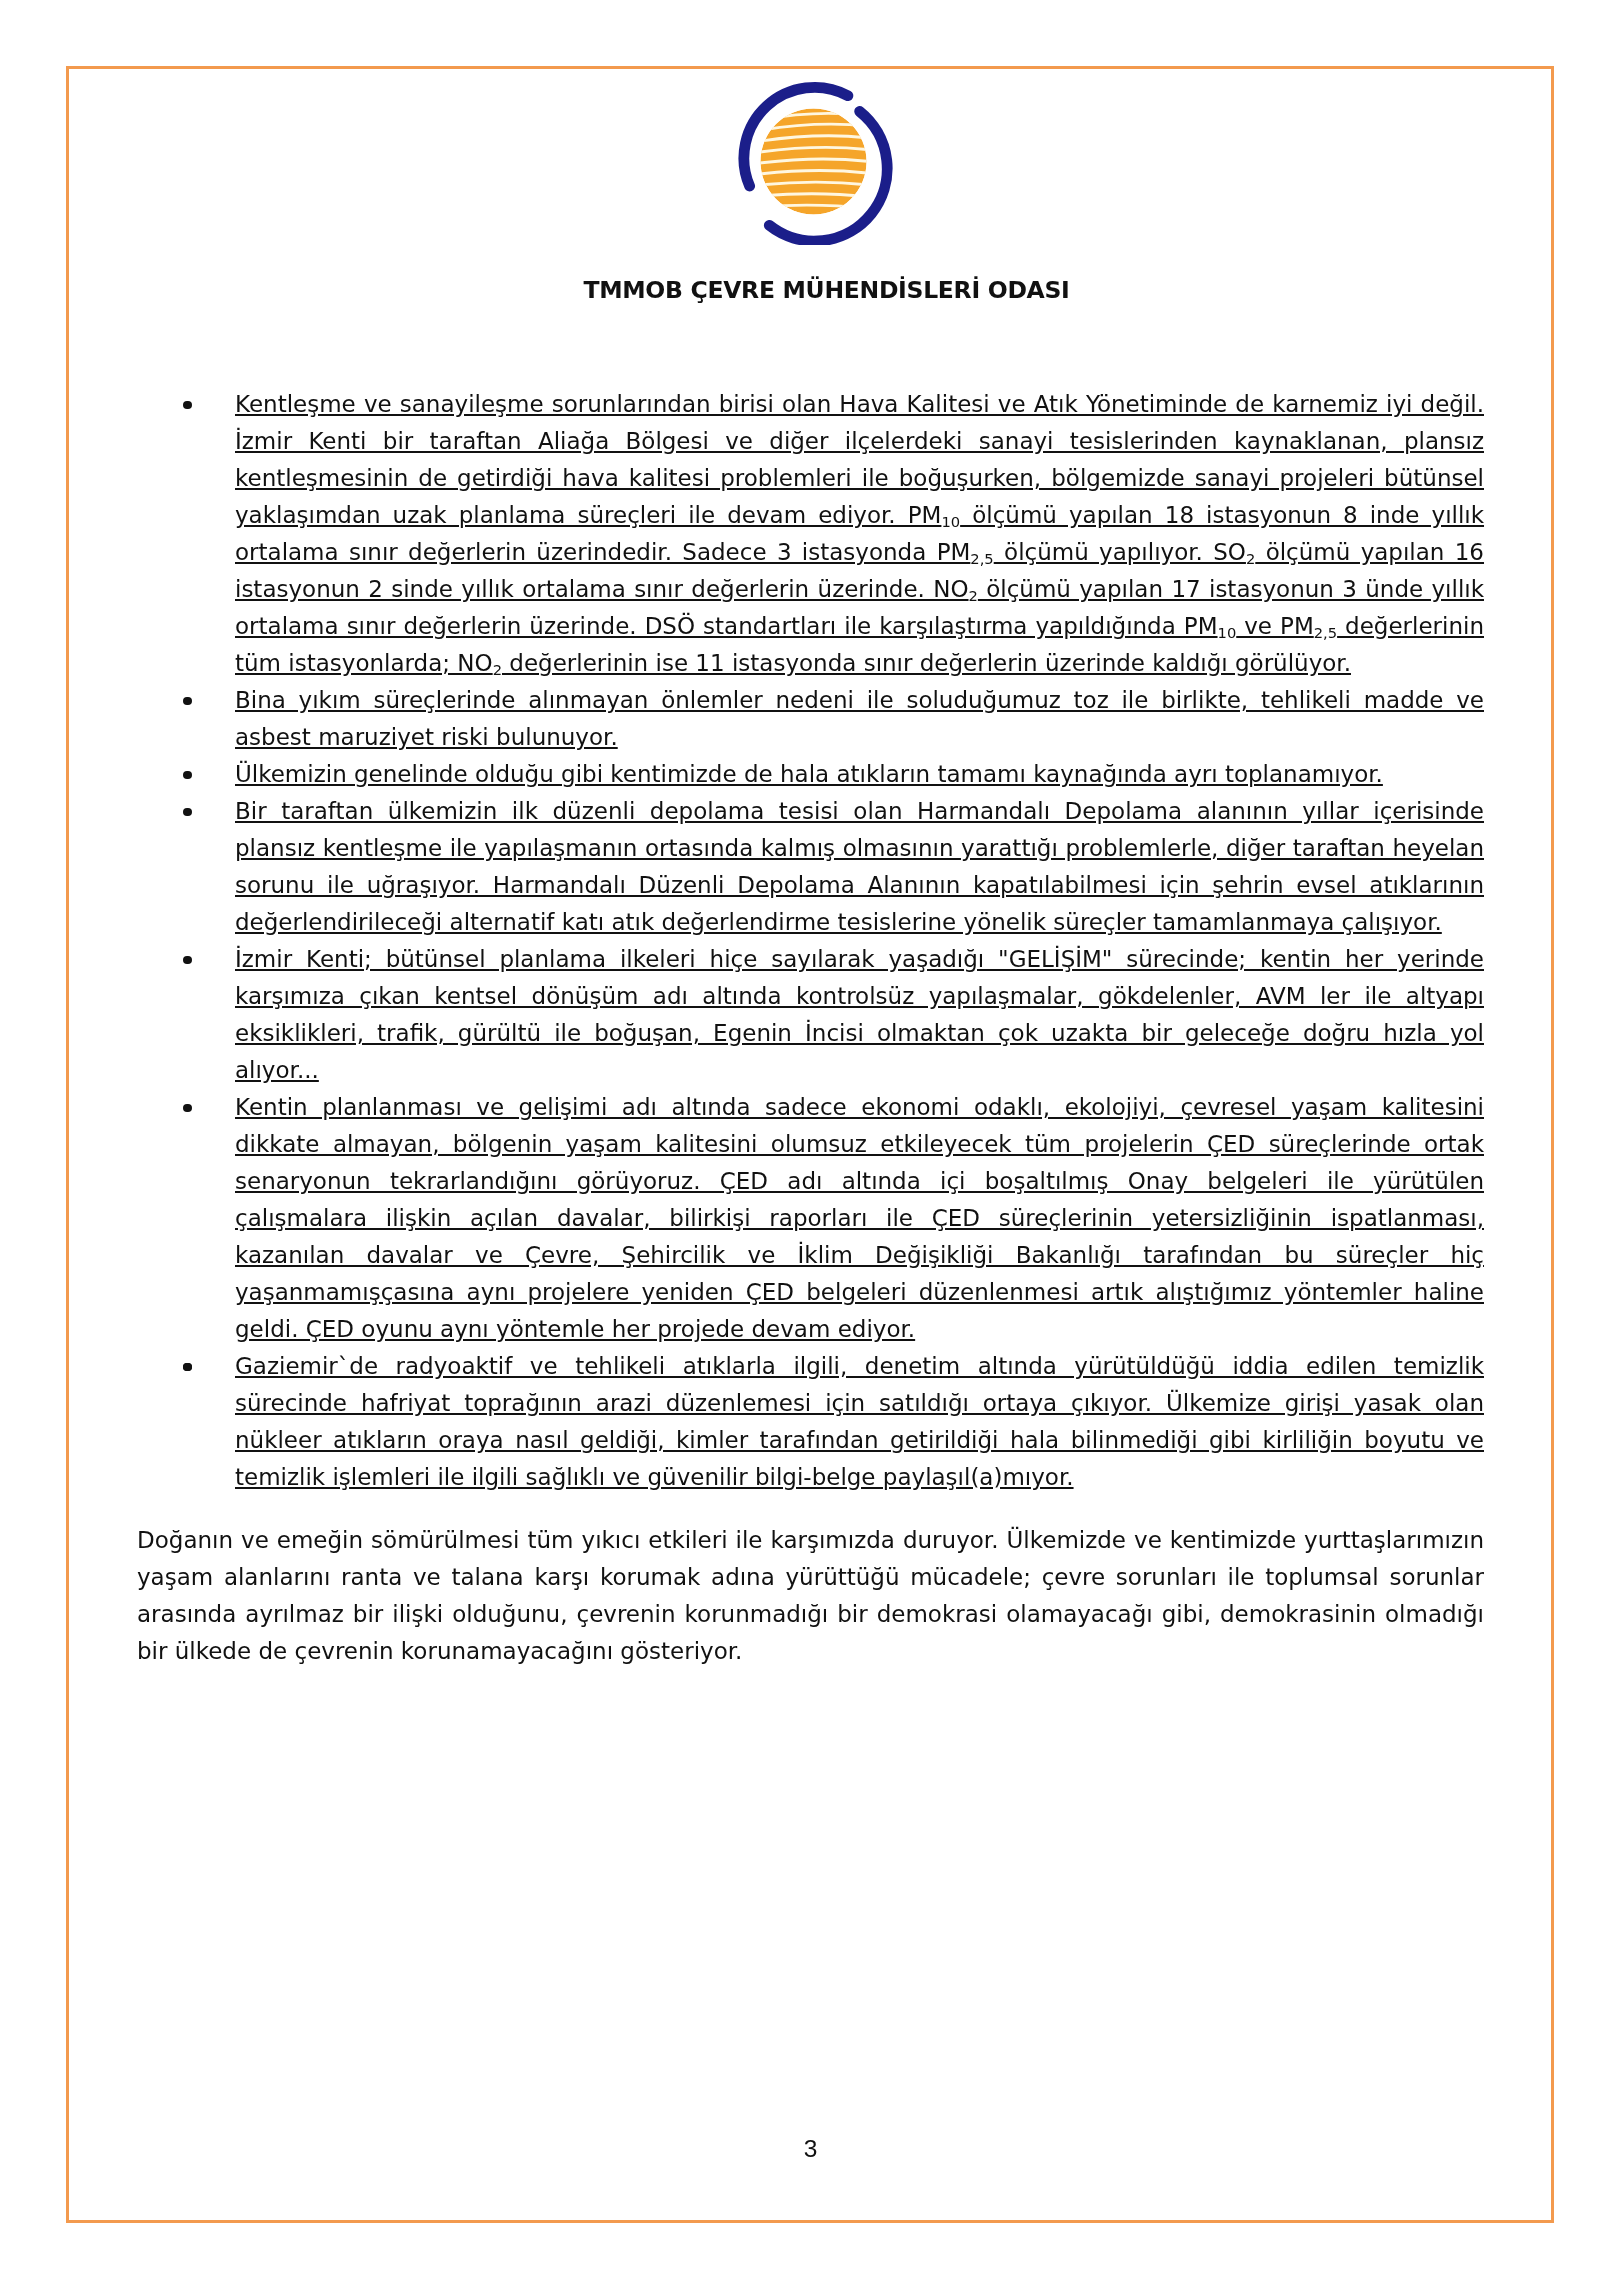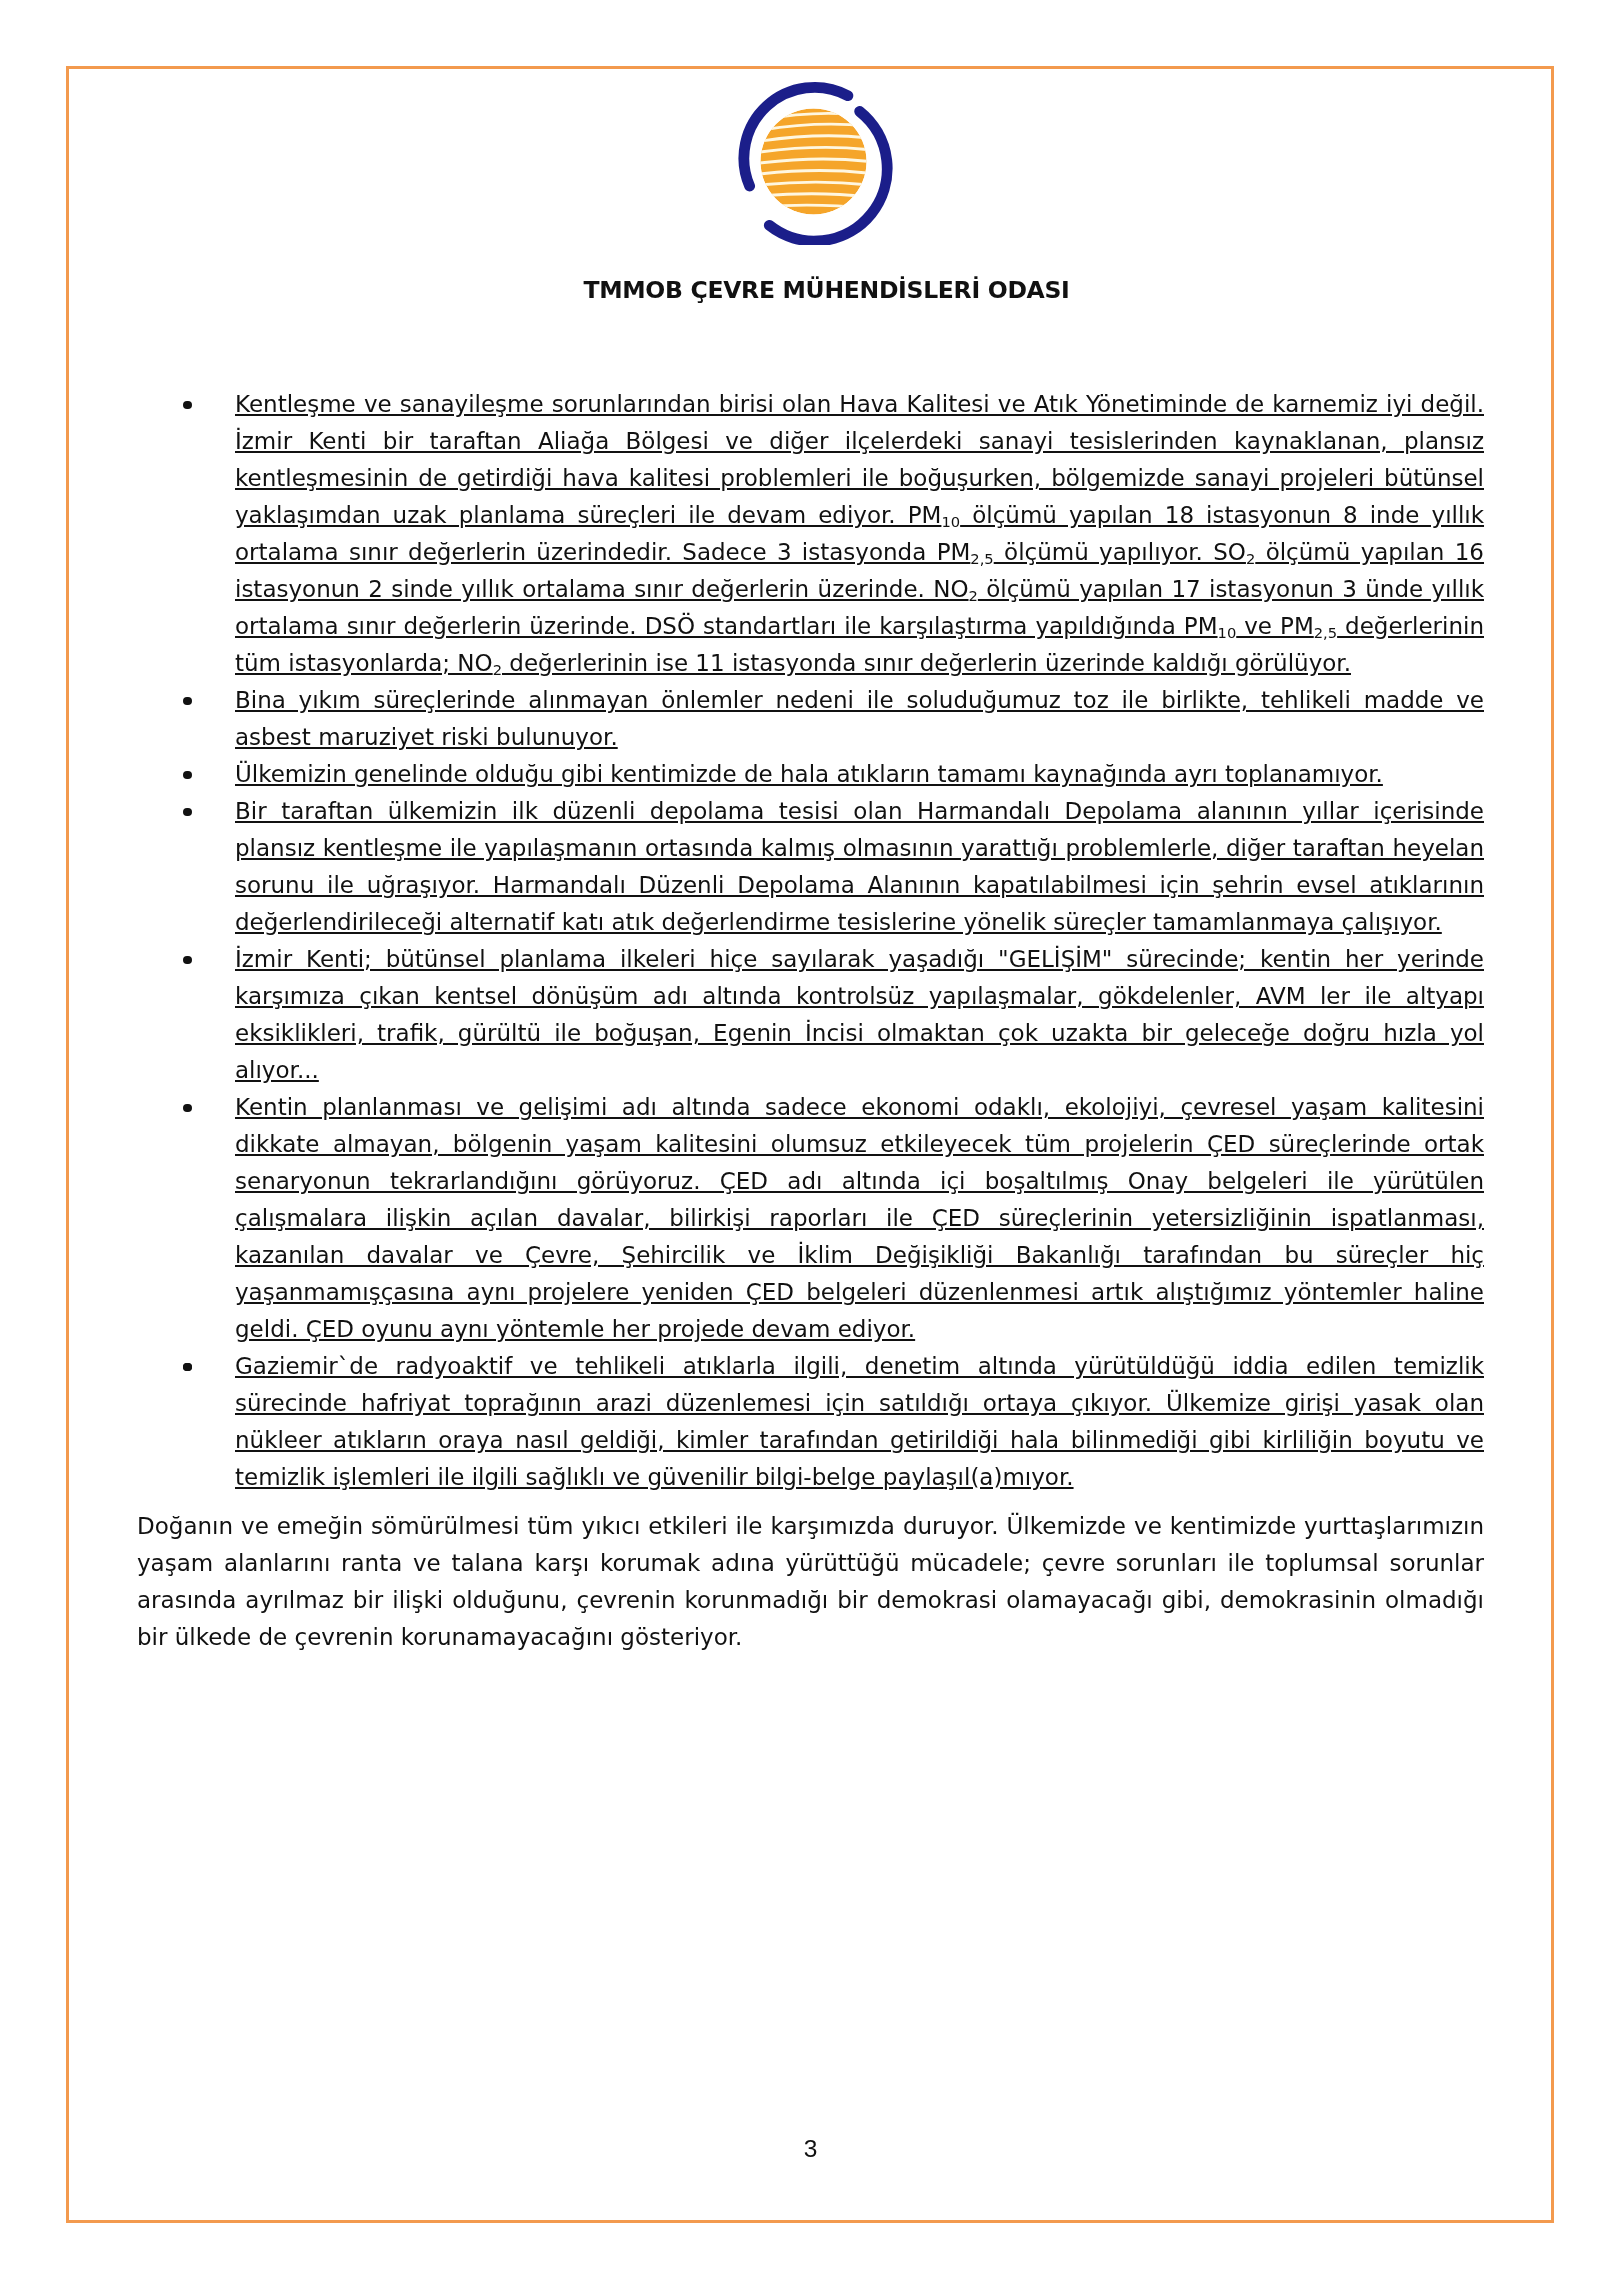--- a/index.html
+++ b/index.html
@@ -9,21 +9,21 @@
       border: 3.9px solid #F39A4E; box-sizing: content-box;
     }
     .logo { position: absolute; left: 730px; top: 78px; width: 167px; height: 167px; }
     .header { position: absolute; left: 16px; width: 1621px; top: 274px; text-align: center;
       font-family: "DejaVu Sans", sans-serif; font-weight: bold; font-size: 23.5px; line-height: 33px; color: #111; letter-spacing: -0.3px; }
     .content { position: absolute; left: 137px; top: 386px; width: 1347px;
       font-family: "DejaVu Sans", sans-serif; font-size: 23px; line-height: 37px; color: #111; }
     ul.bullets { list-style: none; margin: 0; padding: 0; text-decoration: underline; }
     ul.bullets li { position: relative; padding-left: 98px; text-align: justify; }
     ul.bullets li .dot { position: absolute; left: 46px; top: 14.7px; width: 8.8px; height: 8.8px; border-radius: 50%; background: #111; }
-    .closing { margin-top: 12px; text-align: justify; }
+    .closing { margin-top: 26px; text-align: justify; }
     sub { font-size: 14.7px; vertical-align: -3.9px; line-height: 0; }
     .page-number { position: absolute; left: 0; width: 1621px; top: 2135px; text-align: center;
       font-family: "Liberation Sans", sans-serif; font-size: 24.5px; color: #111; }
   </style>
 </head>
 <body>
 
 <div class="page-border"></div>
 
 <svg class="logo" viewBox="0 0 170 170">

